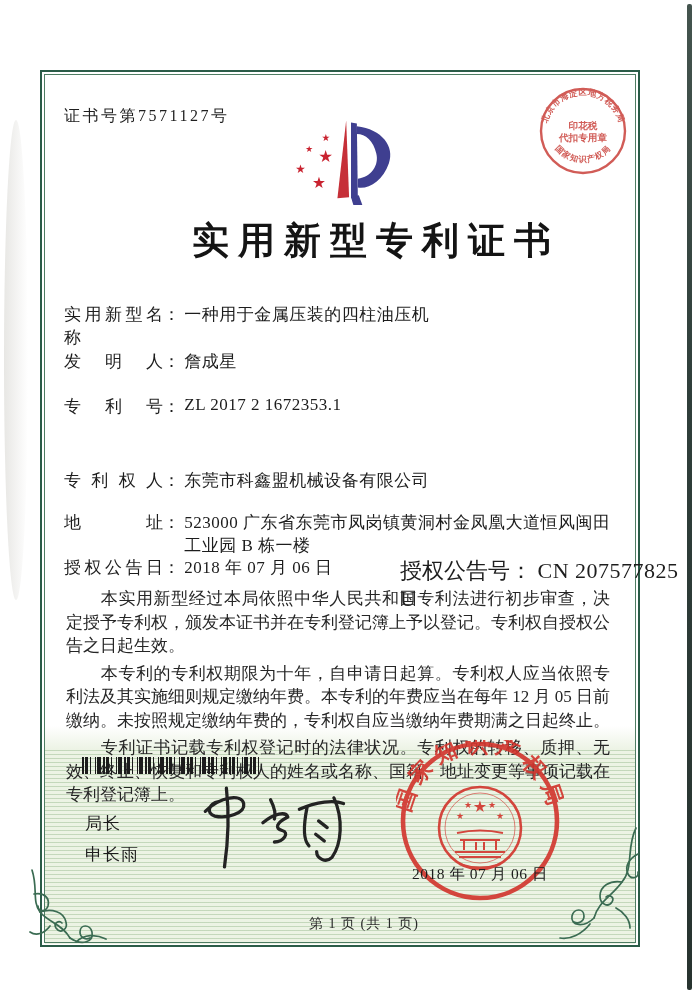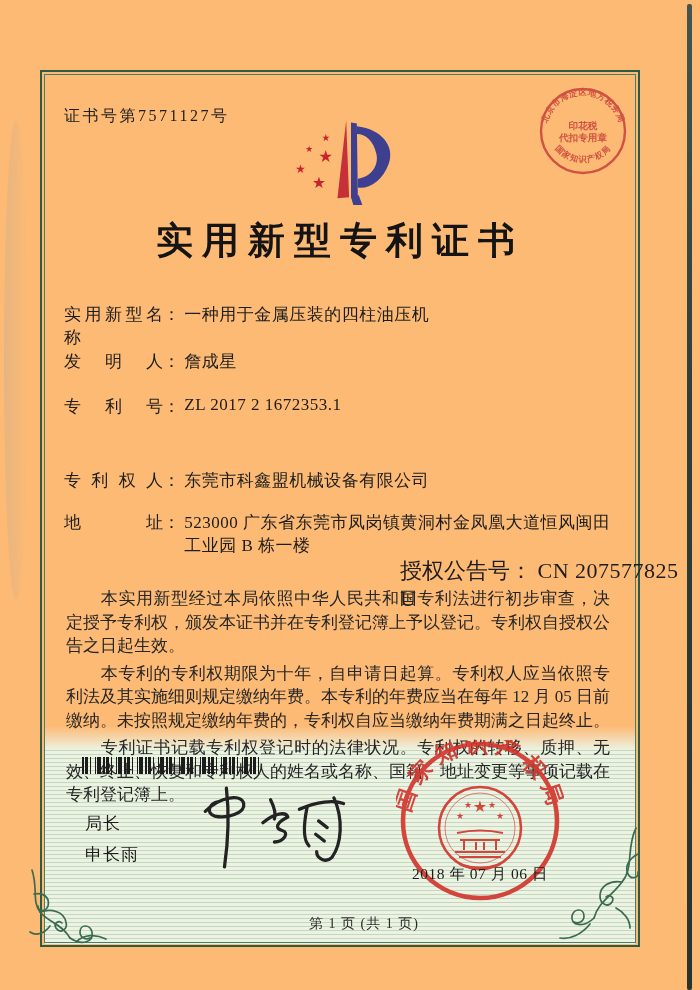--- a/index.html
+++ b/index.html
@@ -1,38 +1,38 @@
 <!DOCTYPE html>
 <html><head>
 <meta charset="utf-8">
 <style>
   html,body{margin:0;padding:0;}
   body{background:#e8e7e3;font-family:"Liberation Serif","DejaVu Serif",serif;}
-  .scan{position:relative;width:700px;height:990px;background:#fdba74;overflow:hidden;}
+  .scan{position:relative;width:700px;height:990px;background:#ffffff;overflow:hidden;}
 
   
   .right-edge{position:absolute;left:687px;top:4px;width:5px;height:986px;
     background:linear-gradient(to bottom,#44544e 0%,#2f3e3a 40%,#27332f 100%);border-radius:2px;}
   .left-crease{position:absolute;left:4px;top:120px;width:24px;height:480px;
     background:linear-gradient(to right,rgba(170,168,158,.28),rgba(255,255,255,0));border-radius:50%;}
 
   
   .frame{position:absolute;left:40px;top:70px;width:600px;height:877px;
     border:2.5px solid #2b5c48;box-sizing:border-box;}
   .frame-inner{position:absolute;left:2px;top:2px;right:2px;bottom:2px;border:1px solid #4e7d63;}
 
   
   .band-fade{position:absolute;left:45px;top:726px;width:590px;height:24px;
     background:linear-gradient(to bottom,rgba(236,243,228,0),#ecf3e4);}
   .band{position:absolute;left:45px;top:750px;width:590px;height:194px;background:#ecf3e4;
     background-image:repeating-linear-gradient(to bottom,rgba(140,178,130,.42) 0 1px,rgba(236,243,228,0) 1px 4px);}
 
   .cert-no{position:absolute;left:64px;top:106px;font-size:16px;letter-spacing:2.5px;color:#1f1f1f;}
   .title{position:absolute;left:40px;top:216px;width:600px;text-align:center;
-    font-size:37px;font-weight:bold;letter-spacing:9px;color:#141414;}
+    font-size:37px;font-weight:bold;letter-spacing:9px;color:#141414;padding-left:36px;}
 
   .field-row{position:absolute;left:64px;font-size:17px;color:#1d1d1d;}
   .f-label{display:inline-block;width:99px;text-align:justify;text-align-last:justify;vertical-align:top;}
   .f-colon{display:inline-block;vertical-align:top;}
   .f-value{display:inline-block;vertical-align:top;white-space:pre-line;max-width:455px;letter-spacing:.5px;}
   .grant-col{position:absolute;left:400px;top:556px;font-size:22px;color:#1d1d1d;}
 
   .body-text{position:absolute;left:62px;top:583px;width:552px;font-size:17px;line-height:23.5px;
     color:#262626;text-align:justify;}
   .body-text p{margin:4px;text-indent:2.05em;}
@@ -124,20 +124,24 @@
     <span class="f-value">ZL 2017 2 1672353.1</span>
   </div>
   <div class="field-row" style="top:469px">
     <span class="f-label">专利权人</span><span class="f-colon">：</span>
     <span class="f-value">东莞市科鑫盟机械设备有限公司</span>
   </div>
   <div class="field-row" style="top:511px">
     <span class="f-label">地址</span><span class="f-colon">：</span>
     <span class="f-value">523000 广东省东莞市凤岗镇黄洞村金凤凰大道恒风闽田
 工业园 B 栋一楼</span>
+  </div>
+  <div class="field-row" style="top:556px">
+    <span class="f-label">授权公告日</span><span class="f-colon">：</span>
+    <span class="f-value">2018 年 07 月 06 日</span>
   </div>
   <div class="grant-col">
     <span>授权公告号</span><span>：</span>
     <span style="letter-spacing:.5px">CN 207577825 U</span>
   </div>
 
   <div class="body-text">
     <p>本实用新型经过本局依照中华人民共和国专利法进行初步审查，决定授予专利权，颁发本证书并在专利登记簿上予以登记。专利权自授权公告之日起生效。</p>
     <p>本专利的专利权期限为十年，自申请日起算。专利权人应当依照专利法及其实施细则规定缴纳年费。本专利的年费应当在每年 12 月 05 日前缴纳。未按照规定缴纳年费的，专利权自应当缴纳年费期满之日起终止。</p>
     <p>专利证书记载专利权登记时的法律状况。专利权的转移、质押、无效、终止、恢复和专利权人的姓名或名称、国籍、地址变更等事项记载在专利登记簿上。</p>

